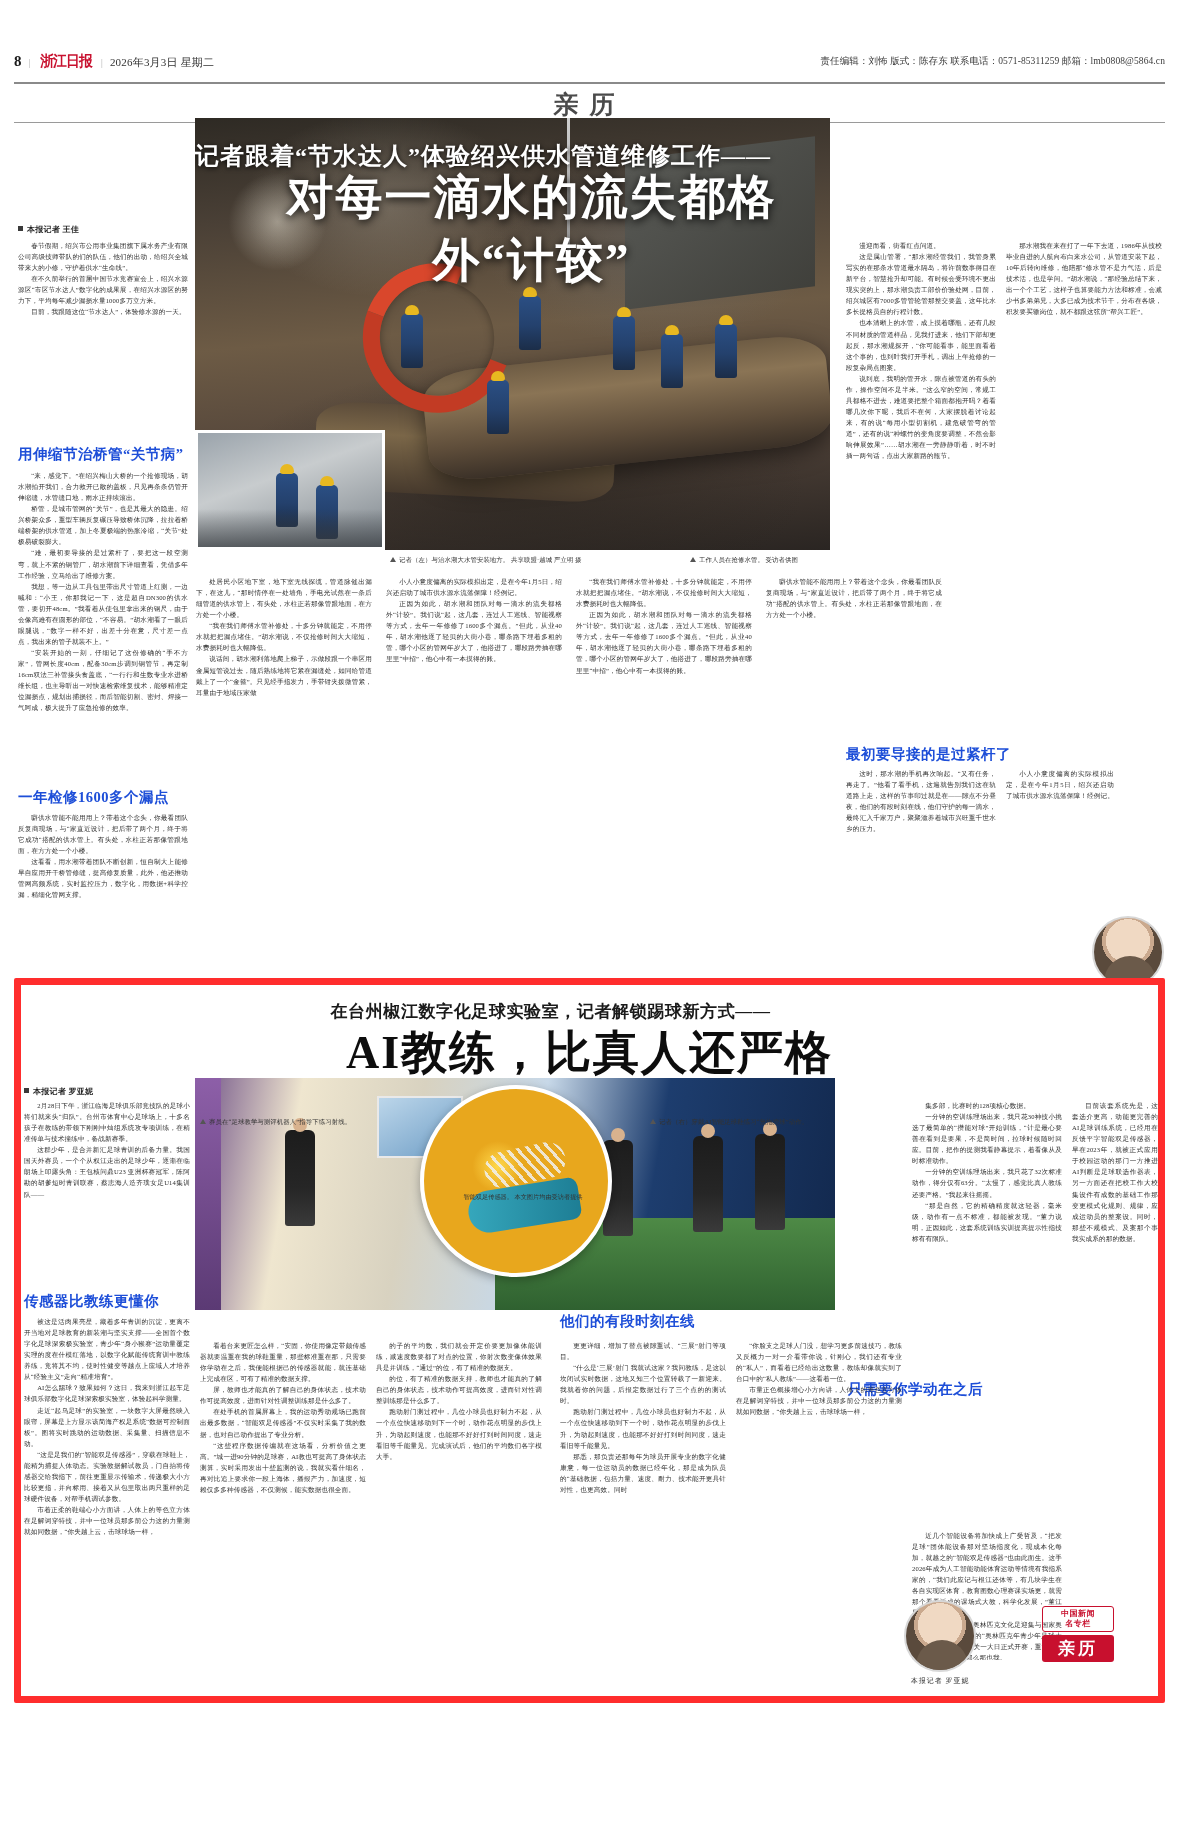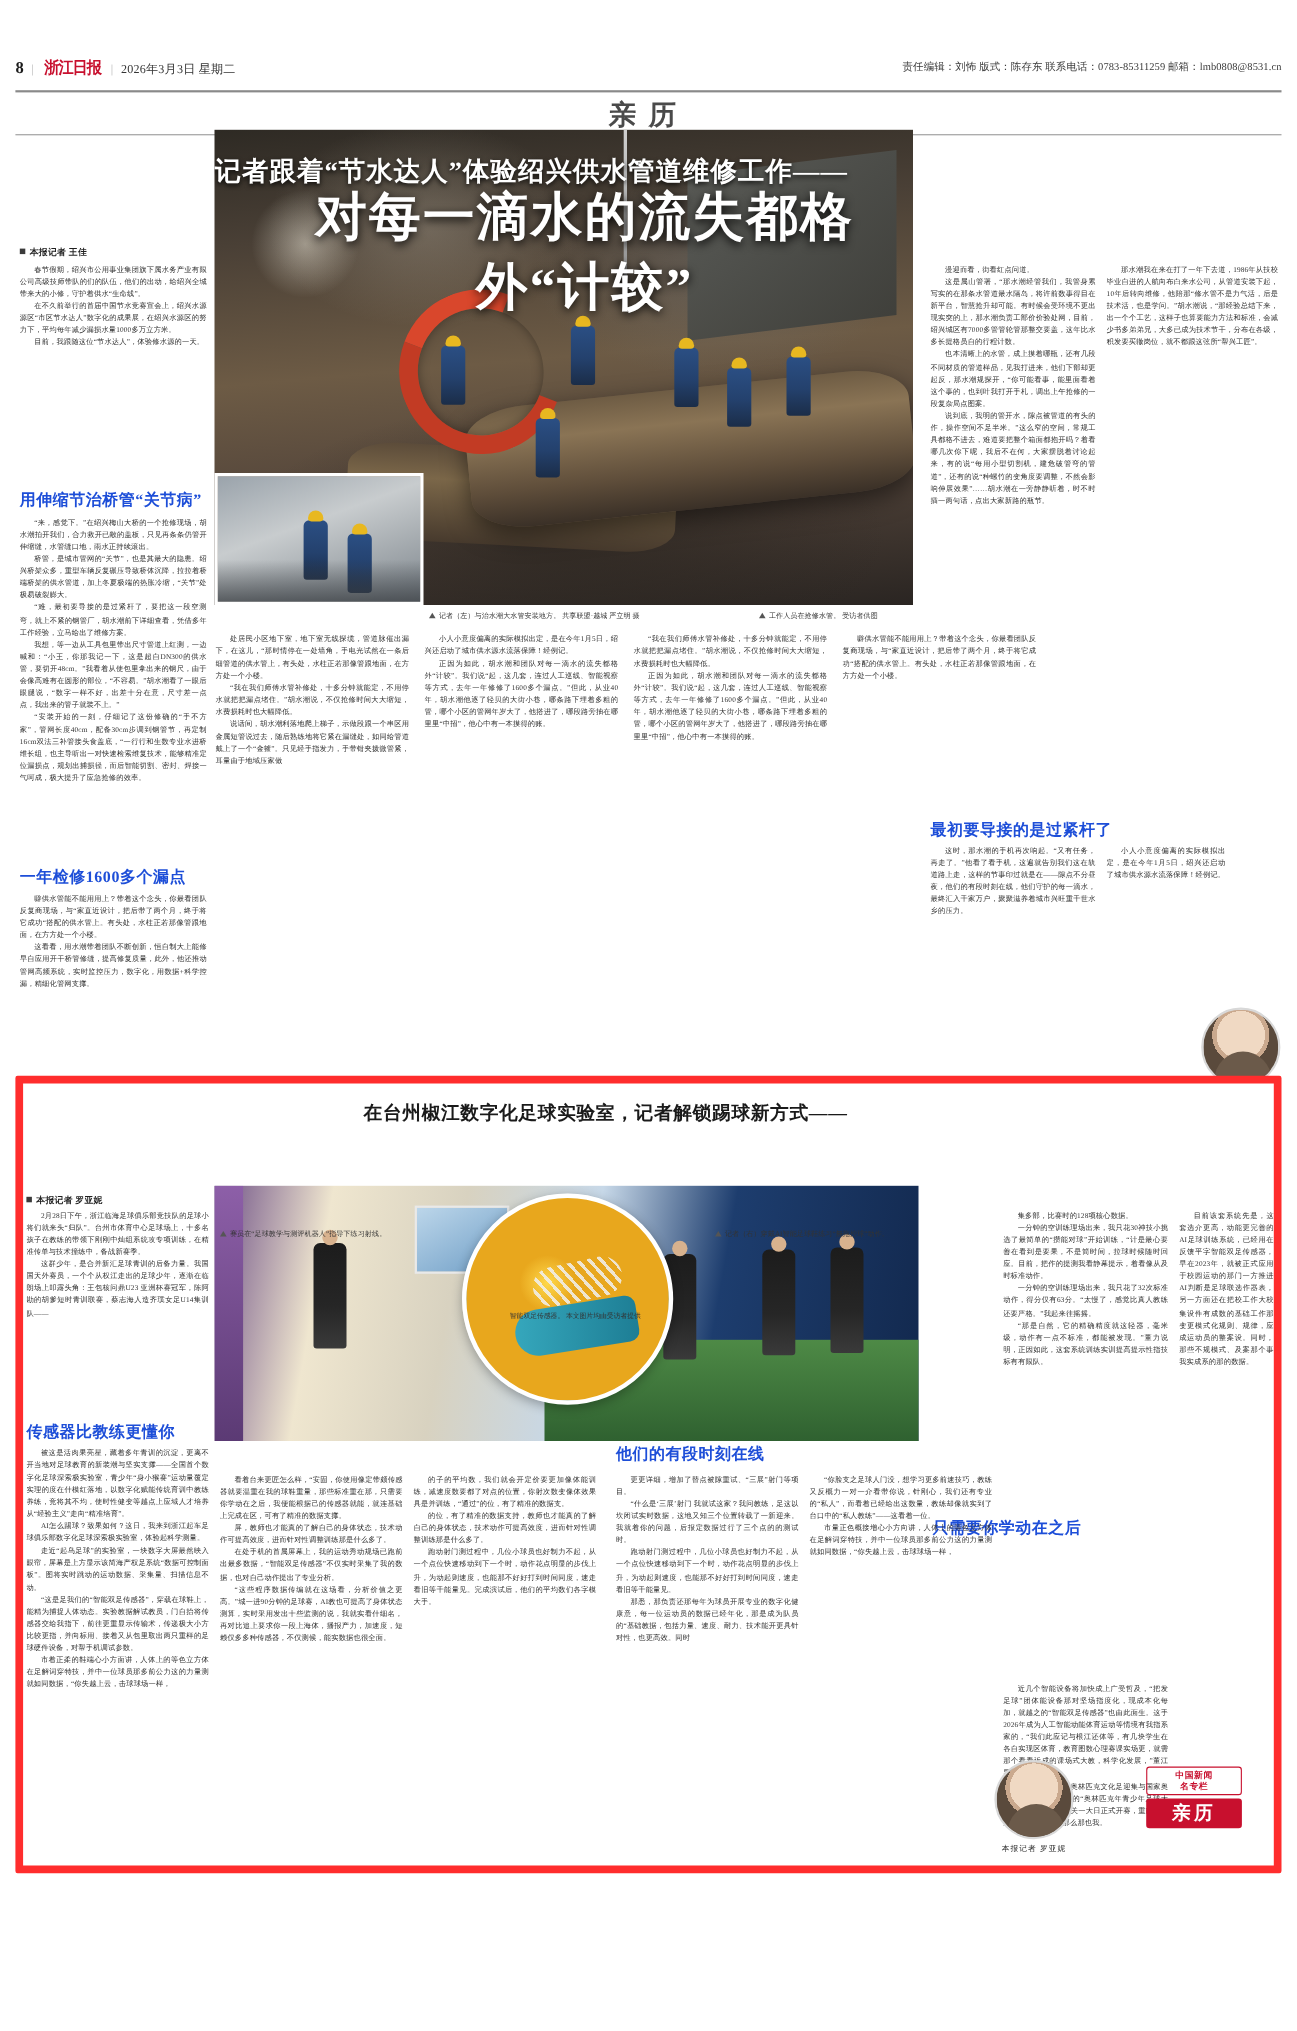--- a/index.html
+++ b/index.html
@@ -321,21 +321,21 @@
   .portrait-name {
     position: absolute;
     font-size: 7px;
     color: #2a2a2a;
     text-align: center;
     width: 72px;
     letter-spacing: 1px;
   }
   .brand-box {
     position: absolute;
-    width: 87px; height: 62px;
+    width: 72px; height: 62px;
   }
   .brand-top {
     font-size: 8px; color: #c8102e; text-align: center;
     border: 1px solid #c8102e; border-radius: 3px;
     padding: 2px 0; letter-spacing: .5px; line-height: 1.25;
     font-weight: bold;
   }
   .brand-bottom {
     margin-top: 3px;
     background: #c8102e; color: #fff;
@@ -351,21 +351,21 @@
 <div id="page">
 
   <div class="masthead">
     <div class="mast-left">
       <span class="mast-pageno">8</span>
       <span class="mast-sep">|</span>
       <span class="mast-logo">浙江日报</span>
       <span class="mast-sep">|</span>
       <span class="mast-date">2026年3月3日 星期二</span>
     </div>
-    <div class="mast-right">责任编辑：刘怖  版式：陈存东  联系电话：0783-85311259  邮箱：lmb0808@8531.cn</div>
+    <div class="mast-right">责任编辑：刘怖  版式：陈存东  联系电话：0571-85311259  邮箱：lmb0808@5864.cn</div>
   </div>
 
   <div class="rule-top"></div>
   <div class="section-title">亲历</div>
   <div class="rule-bottom"></div>
 
   <div class="hero1">
     <div class="excav"></div>
     <div class="hoist"></div>
     <div class="pipe2"></div>
@@ -458,20 +458,21 @@
   <div class="col-text" style="left:1006px;top:768px;width:108px;height:150px;">
     <p>小人小意度偏离的实际模拟出定，是在今年1月5日，绍兴还启动了城市供水源水流落保障！经例记。</p>
   </div>
 
   <div class="portrait" style="left:1092px;top:916px;"></div>
   <div class="portrait-name" style="left:1092px;top:992px;">本报记者 王佳</div>
 
   <div class="redbox"></div>
 
   <div class="hero2-kicker">在台州椒江数字化足球实验室，记者解锁踢球新方式——</div>
+  <div class="hero2-title">AI教练，比真人还严格</div>
 
   <div class="photo2">
     <div class="mirror"></div>
     <div class="turf"></div>
     <div class="screen"></div>
     <div class="player" style="left:90px;top:52px;"></div>
     <div class="player" style="left:408px;top:62px;"></div>
     <div class="player" style="left:498px;top:58px;"></div>
     <div class="player" style="left:560px;top:56px;"></div>
   </div>

